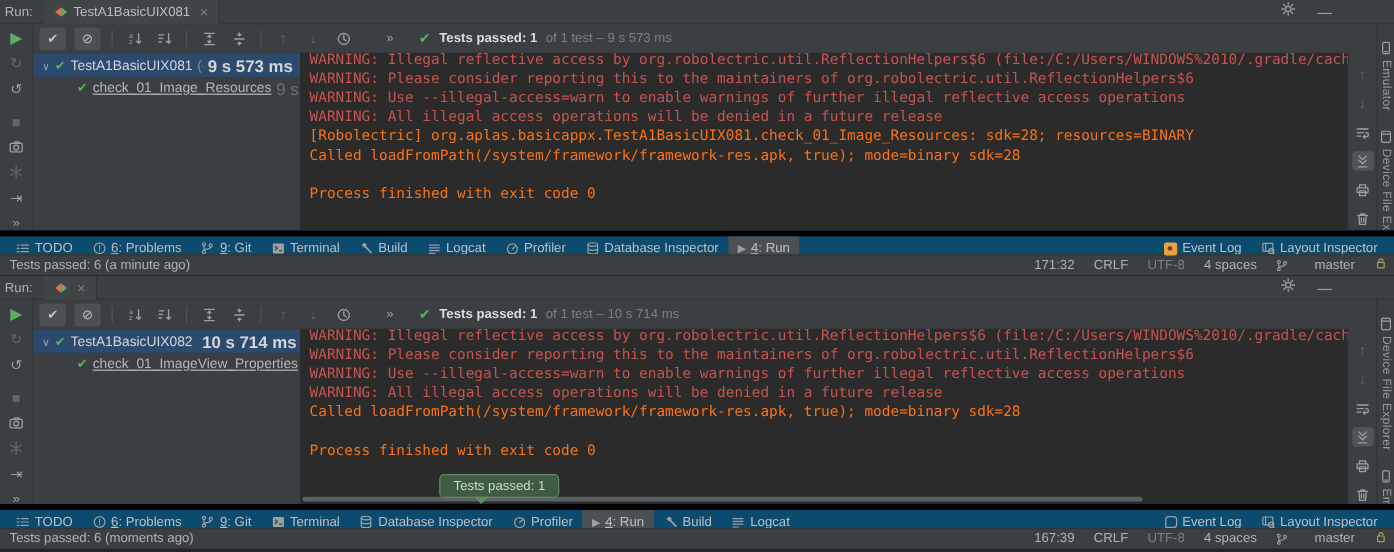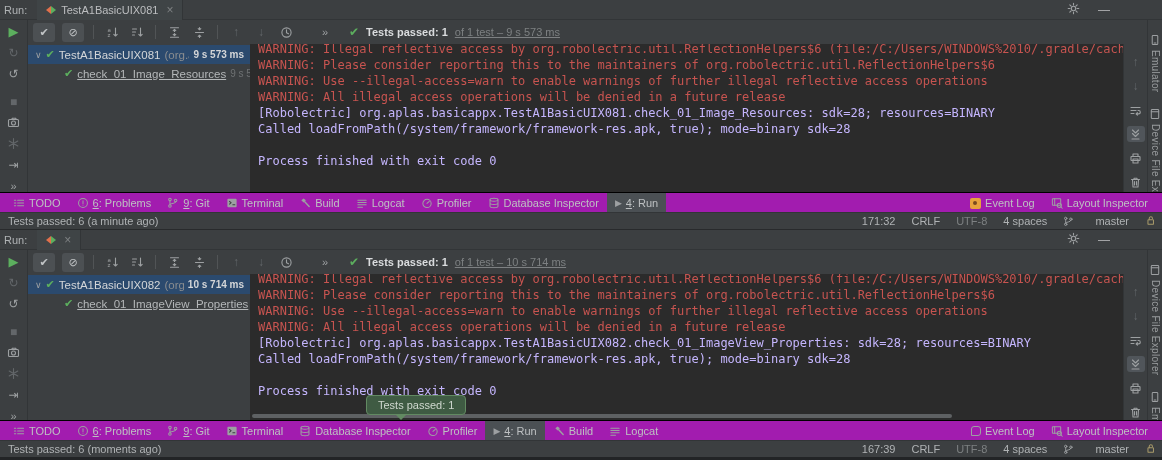--- a/index.html
+++ b/index.html
@@ -36,55 +36,55 @@
   .runbar { height:24px; flex:none; display:flex; align-items:center; gap:7px; padding-left:5px; background:#3c3f41; }
   .tgl { width:22px; height:19px; display:inline-flex; align-items:center; justify-content:center;
          font-size:11px; color:#c0c3c5; }
   .tgl.on { background:#4c5053; border-radius:3px; }
   .tbtn { display:inline-flex; align-items:center; justify-content:center; width:18px; height:18px; font-size:12px; color:#9da0a2; }
   .tbtn.dim { color:#63676a; }
   .vsep { width:1px; height:14px; background:#515456; margin:0 2px; }
   .more2 { margin-left:14px; font-size:11px; }
   .sumcheck { color:#5caf5e; font-size:12px; margin-left:8px; }
   .sumpassed { color:#dadcde; font-size:11px; font-weight:bold; }
-  .sumdetail { color:#7d8082; font-size:11px;text-decoration:underline; }
+  .sumdetail { color:#7d8082; font-size:11px; }
 
   .pcontent { flex:1; display:flex; min-height:0; }
   .tree { width:222px; flex:none; background:#3c3f41; padding-top:1px; font-size:11.5px; }
   .trow { height:19px; display:flex; align-items:center; gap:4px; padding:0 6px 0 7px; white-space:nowrap; overflow:hidden; }
   .trow.sel { background:#2b4a6e; }
   .trow.child { padding-left:36px; }
   .chev { color:#9da0a2; font-size:9px; width:10px; }
   .tck { color:#5caf5e; font-size:11px; }
   .tname { color:#d4d6d8; }
   .tpkg { color:#8a8d8f; overflow:hidden; }
   .tname2 { color:#b4b7b9;text-decoration:underline; }
-  .ttime { margin-left:auto; color:#d4d6d8; font-weight:bold; font-size:10px; flex:none; }
+  .ttime { margin-left:auto; color:#d4d6d8; font-weight:bold; font-size:14px; flex:none; }
   .ttime.dim2 { color:#6e7173; font-weight:normal; }
 
   .console { flex:1; background:#2b2b2b; padding:2px 0 0 8px; overflow:hidden; position:relative; min-width:0; }
   .ln { height:16px; line-height:16px; font-family:"DejaVu Sans Mono", monospace; font-size:12px; white-space:pre; }
   .console .ln:first-child { margin-top:-5px; }
   .ln.red { color:#c75450; }
-  .ln.gry { color:#c4b5fd; }
+  .ln.gry { color:#f97316; }
   .hscroll { position:absolute; left:2px; bottom:2px; width:700px; height:4px; background:#5e6163; border-radius:2px; }
 
   .rightstrip { width:24px; flex:none; background:#3c3f41; border-left:1px solid #323537;
                 display:flex; flex-direction:column; align-items:center; padding-top:10px; gap:8px; }
   .rs-btn { display:inline-flex; align-items:center; justify-content:center; width:18px; height:16px; font-size:12px; color:#9da0a2; }
   .rs-btn.dim { color:#63676a; }
   .rs-btn.active { background:#50555a; border-radius:3px; }
 
   .sidebar { width:15px; flex:none; background:#3c3f41; border-left:1px solid #323537;
              display:flex; flex-direction:column; align-items:center; padding-top:14px; gap:16px; }
   .sideitem { display:flex; flex-direction:column; align-items:center; gap:4px; }
   .vtext { writing-mode:vertical-rl; font-size:10px; color:#999c9e; letter-spacing:.3px; }
 
   
-  .twbar { height:20px; flex:none; background:#a21caf; border-top:1px solid #000000;
+  .twbar { height:20px; flex:none; background:#0c4a6e; border-top:5px solid #000000;
            display:flex; align-items:flex-start; padding-left:5px; font-size:11px; color:#bdc0c2; }
   .tw { display:flex; align-items:center; gap:4px; padding:0 8px; height:20px; white-space:nowrap; }
   .tw.sel { background:#4b5054; }
   .mn { text-decoration:underline; }
   .tw-right { margin-left:auto; display:flex; align-items:center; margin-right:6px; }
   .balloon-orange { width:11px; height:11px; background:#e8a33d; border-radius:2px; display:inline-block; position:relative; }
   .balloon-orange::after { content:""; position:absolute; left:3px; top:3px; width:4px; height:4px; border-radius:50%; background:#7a4a1e; }
   .balloon-outline { width:10px; height:10px; border:1.2px solid #9da0a2; border-radius:3px 3px 3px 0; display:inline-block; }
   .runglyph { color:#9da0a2; font-size:9px; }
 
@@ -461,21 +461,20 @@
             <span class="tname2">check_01_ImageView_Properties</span>
 
           </div>
         </div>
 
         <div class="console">
           <div class="ln red">WARNING: Illegal reflective access by org.robolectric.util.ReflectionHelpers$6 (file:/C:/Users/WINDOWS%2010/.gradle/caches/modules-2/files-2.</div>
           <div class="ln red">WARNING: Please consider reporting this to the maintainers of org.robolectric.util.ReflectionHelpers$6</div>
           <div class="ln red">WARNING: Use --illegal-access=warn to enable warnings of further illegal reflective access operations</div>
           <div class="ln red">WARNING: All illegal access operations will be denied in a future release</div>
-          <div class="ln gry">[Robolectric] org.aplas.basicappx.TestA1BasicUIX082.check_01_ImageView_Properties: sdk=28; resources=BINARY</div>
           <div class="ln gry">Called loadFromPath(/system/framework/framework-res.apk, true); mode=binary sdk=28</div>
           <div class="ln gry"></div>
           <div class="ln gry">Process finished with exit code 0</div>
           <div class="hscroll"></div>
         </div>
 
         <div class="rightstrip">
           <span class="rs-btn dim">↑</span>
           <span class="rs-btn dim">↓</span>
           <span class="rs-btn">

